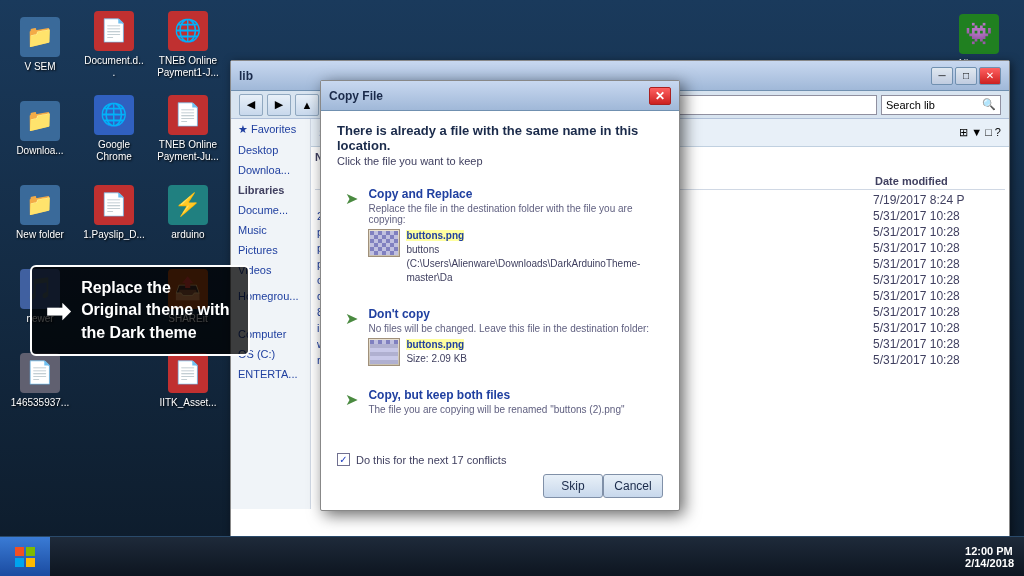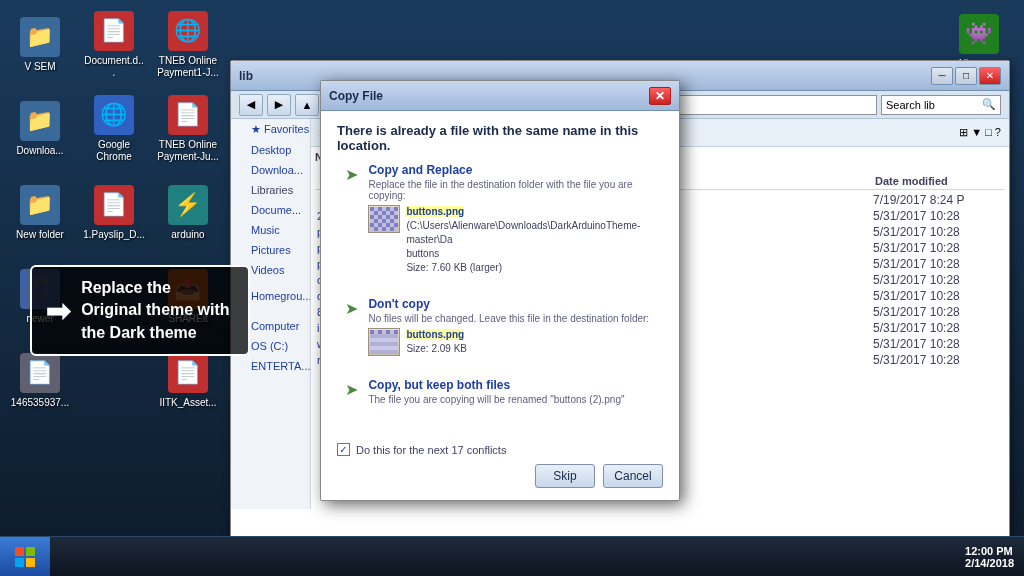--- a/index.html
+++ b/index.html
@@ -203,21 +203,21 @@
     }
 
     .fe-sidebar {
       width: 80px;
       background: #f0f4f8;
       border-right: 1px solid #d0d8e4;
       overflow: hidden;
     }
 
     .fe-sidebar-item {
-      padding: 4px 20px;
+      padding: 4px 7px;
       font-size: 11px;
       color: #2040a0;
       cursor: pointer;
       white-space: nowrap;
       overflow: hidden;
     }
 
     .fe-main {
       flex: 1;
       display: flex;
@@ -447,21 +447,21 @@
 
     .cd-checkbox.checked::after {
       content: '✓';
       font-size: 10px;
       color: #2040c0;
     }
 
     .cd-button-row {
       display: flex;
       justify-content: flex-end;
-      gap: 8px;
+      gap: 0;
     }
 
     .cd-btn {
       min-width: 60px;
       height: 24px;
       border: 1px solid #8090a8;
       background: linear-gradient(180deg, #e8f0f8 0%, #c8d8ec 100%);
       border-radius: 3px;
       display: flex;
       align-items: center;
@@ -580,27 +580,27 @@
       <div class="fe-search">
         <span>Search lib</span>
         <span style="margin-left:auto;">🔍</span>
       </div>
     </div>
     <div class="fe-body">
       <div class="fe-sidebar">
         <div class="fe-sidebar-item">★ Favorites</div>
         <div class="fe-sidebar-item">Desktop</div>
         <div class="fe-sidebar-item">Downloa...</div>
-        <div class="fe-sidebar-item" style="font-weight:normal; color:#404060;">Libraries</div>
+        <div class="fe-sidebar-item" style="font-weight:bold; color:#404060;">Libraries</div>
         <div class="fe-sidebar-item">Docume...</div>
         <div class="fe-sidebar-item">Music</div>
         <div class="fe-sidebar-item">Pictures</div>
         <div class="fe-sidebar-item">Videos</div>
         <div class="fe-sidebar-item" style="margin-top:6px;">Homegrou...</div>
-        <div class="fe-sidebar-item" style="margin-top:10px;">Computer</div>
+        <div class="fe-sidebar-item" style="margin-top:18px;">Computer</div>
         <div class="fe-sidebar-item">OS (C:)</div>
         <div class="fe-sidebar-item">ENTERTA...</div>
       </div>
       <div class="fe-main">
         <div class="fe-subbar">
           <span style="cursor:pointer; color:#2040a0;">Share with ▼</span>
           <span style="cursor:pointer; color:#2040a0;">Burn</span>
           <span style="cursor:pointer; color:#2040a0;">▶▶</span>
           <span style="margin-left:auto;">⊞ ▼ □ ?</span>
         </div>
@@ -665,20 +665,21 @@
     <span>Replace the Original theme with the Dark theme</span>
   </div>
 
   <div class="copy-dialog">
     <div class="cd-titlebar">
       <span class="cd-title">Copy File</span>
       <div class="cd-close">✕</div>
     </div>
     <div class="cd-body">
       <div class="cd-header-text">There is already a file with the same name in this location.</div>
+      <div class="cd-subtext">Click the file you want to keep</div>
 
       <div class="cd-option">
         <span class="cd-option-arrow">➤</span>
         <div class="cd-option-content">
           <div class="cd-option-title">Copy and Replace</div>
           <div class="cd-option-desc">Replace the file in the destination folder with the file you are copying:</div>
           <div class="cd-file-preview">
             <div class="cd-file-icon">
               <svg width="28" height="24" viewBox="0 0 28 24">
                 <rect x="0" y="0" width="4" height="4" fill="#8080c0"></rect>
@@ -720,23 +721,22 @@
                 <rect x="4" y="20" width="4" height="4" fill="#8080c0"></rect>
                 <rect x="8" y="20" width="4" height="4" fill="#c0c0e0"></rect>
                 <rect x="12" y="20" width="4" height="4" fill="#8080c0"></rect>
                 <rect x="16" y="20" width="4" height="4" fill="#c0c0e0"></rect>
                 <rect x="20" y="20" width="4" height="4" fill="#8080c0"></rect>
                 <rect x="24" y="20" width="4" height="4" fill="#c0c0e0"></rect>
               </svg>
             </div>
             <div class="cd-file-details">
               <div><span class="cd-file-name-text">buttons.png</span></div>
+              <div>buttons</div>
               <div>(C:\Users\Alienware\Downloads\DarkArduinoTheme-master\Da</div>
-              <div>buttons</div>
-              <div>Size: 7.60 KB (larger)</div>
             </div>
           </div>
         </div>
       </div>
 
       <div class="cd-option">
         <span class="cd-option-arrow">➤</span>
         <div class="cd-option-content">
           <div class="cd-option-title">Don't copy</div>
           <div class="cd-option-desc">No files will be changed. Leave this file in the destination folder:</div>

